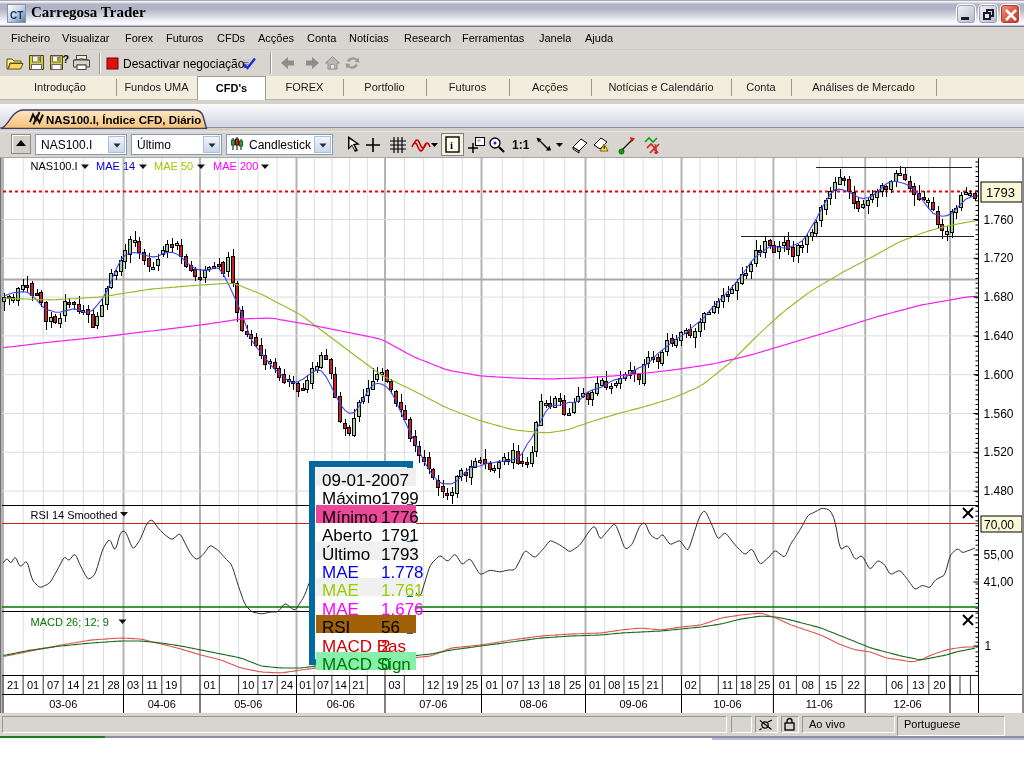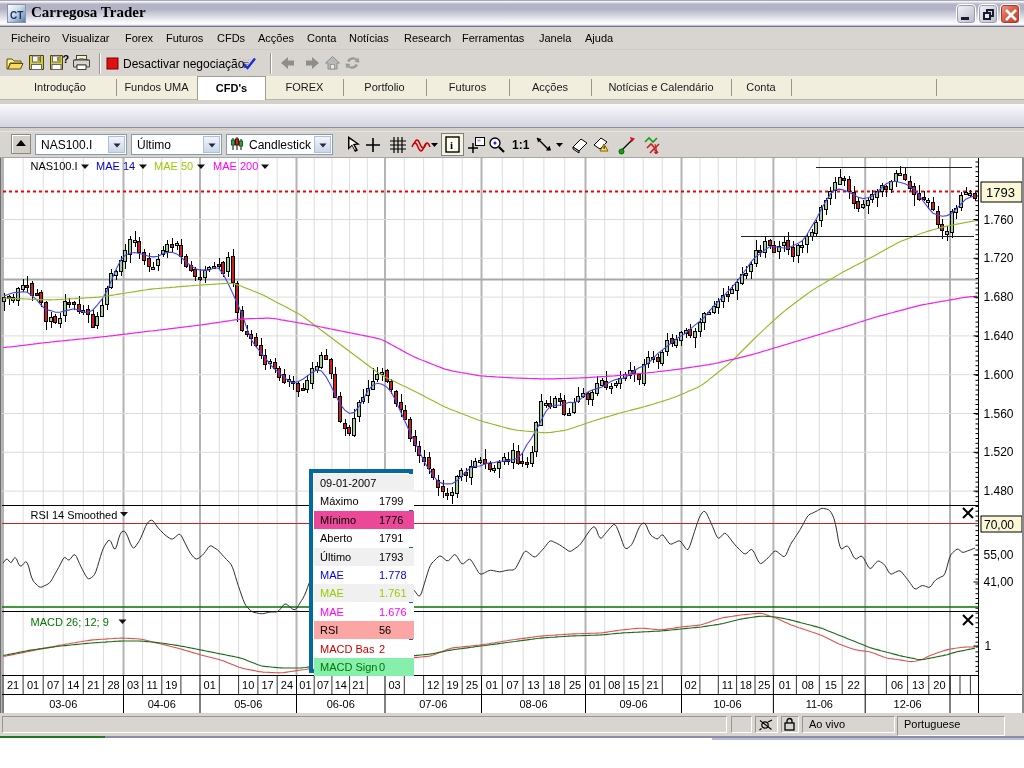--- a/index.html
+++ b/index.html
@@ -144,24 +144,41 @@
  <div class="tab" style="left:344px;width:81px">Portfolio</div>
       <div class="tsep" style="left:426px"></div>
  <div class="tab" style="left:427px;width:81px">Futuros</div>
       <div class="tsep" style="left:509px"></div>
  <div class="tab" style="left:510px;width:80px">Acções</div>
       <div class="tsep" style="left:591px"></div>
  <div class="tab" style="left:592px;width:138px">Notícias e Calendário</div>
       <div class="tsep" style="left:731px"></div>
  <div class="tab" style="left:732px;width:58px">Conta</div>
       <div class="tsep" style="left:791px"></div>
+ <div class="tab" style="left:792px;width:143px">Análises de Mercado</div>
       <div class="tsep" style="left:936px"></div>
 </div>
 <div id="mdi"></div>
 <div id="dtrow"></div>
+<div id="doctab">
+ <svg width="240" height="26" style="position:absolute;left:0;top:0">
+  <defs>
+          <linearGradient id="tabg" x1="0" y1="0" x2="0" y2="1">
+   <stop offset="0" stop-color="#fde8c4"></stop>
+            <stop offset="1" stop-color="#f6c076"></stop>
+  </linearGradient>
+        </defs>
+  <path d="M0.5 25.5 C7 25.5 12 7 23 7 L194 7 Q201 7 203 13 L206.5 25.5 Z" fill="url(#tabg)" stroke="#3c3c62" stroke-width="1.4"></path>
+  <g stroke="#111" stroke-width="2" fill="none">
+   <path d="M30 19 l3 -7.5 l3 5.5 l3.5 -8"></path>
+   <path d="M33.5 21.5 l3 -7.5 l3 5.5 l3.5 -8"></path>
+  </g>
+  <text x="46" y="21" font-weight="bold" font-size="11.5px" font-family="Liberation Sans">NAS100.I, Índice CFD, Diário</text>
+ </svg>
+</div>
 <div id="charttb">
  <div style="position:absolute;left:11px;top:2px;width:20px;height:20px;background:#d3cfc4;border:1px solid #888;box-shadow:inset 1px 1px 0 #fff">
   <svg width="18" height="18">
           <path d="M9 5 L14 11 H4 Z" fill="#000"></path>
         </svg>
  </div>
  <div class="combo" style="left:35px;width:92px">
         <span style="position:absolute;left:5px;top:3px">NAS100.I</span>
         <span class="ca">
           <svg width="10" height="8">
@@ -997,21 +1014,21 @@
           <text x="907.6" y="708" text-anchor="middle">12-06</text>
           <line x1="950" y1="675.5" x2="950" y2="694.5" stroke="#000" stroke-width="0.8"></line>
           <line x1="960" y1="675.5" x2="960" y2="694.5" stroke="#000" stroke-width="0.8"></line>
           <line x1="970.4" y1="675.5" x2="970.4" y2="694.5" stroke="#000" stroke-width="0.8"></line>
           <line x1="950" y1="675.5" x2="950" y2="713" stroke="#000" stroke-width="1"></line>
         </g>
         <line x1="0.75" y1="157" x2="0.75" y2="713" stroke="#6f6f6f" stroke-width="1.5"></line>
         <line x1="1023" y1="157" x2="1023" y2="713" stroke="#8a8a8a" stroke-width="2"></line>
         <line x1="0" y1="157.5" x2="1024" y2="157.5" stroke="#a8a49e" stroke-width="1"></line>
       </svg>
-      <div style="position:absolute;left:309px;top:312px;width:104px;height:204px;background:#fff;border:4px solid #0369a1;font-size:11px;z-index:5">
+      <div style="position:absolute;left:309px;top:304px;width:104px;height:204px;background:#fff;border:6px solid #0369a1;font-size:17px;z-index:5">
         <div style="position:absolute;left:1px;top:1px;width:100px;height:18px;background:#f0f0f0">
           <span style="position:absolute;left:6px;top:3px;color:#000">09-01-2007</span>
         </div>
         <div style="position:absolute;left:1px;top:19px;width:100px;height:18px;background:#fff">
           <span style="position:absolute;left:6px;top:3px;color:#000">Máximo</span>
           <span style="position:absolute;left:65px;top:3px;color:#000">1799</span>
         </div>
         <div style="position:absolute;left:1px;top:38px;width:100px;height:28px;background:#ec4899">
           <span style="position:absolute;left:6px;top:3px;color:#000">Mínimo</span>
           <span style="position:absolute;left:65px;top:3px;color:#000">1776</span>
@@ -1029,21 +1046,21 @@
           <span style="position:absolute;left:65px;top:3px;color:#0000ee">1.778</span>
         </div>
         <div style="position:absolute;left:1px;top:111px;width:100px;height:18px;background:#f0f0f0">
           <span style="position:absolute;left:6px;top:3px;color:#99cc00">MAE</span>
           <span style="position:absolute;left:65px;top:3px;color:#99cc00">1.761</span>
         </div>
         <div style="position:absolute;left:1px;top:130px;width:100px;height:18px;background:#fff">
           <span style="position:absolute;left:6px;top:3px;color:#ff00ff">MAE</span>
           <span style="position:absolute;left:65px;top:3px;color:#ff00ff">1.676</span>
         </div>
-        <div style="position:absolute;left:1px;top:148px;width:100px;height:18px;background:#fca5a5">
+        <div style="position:absolute;left:1px;top:148px;width:100px;height:18px;background:#a16207">
           <span style="position:absolute;left:6px;top:3px;color:#000">RSI</span>
           <span style="position:absolute;left:65px;top:3px;color:#000">56</span>
         </div>
         <div style="position:absolute;left:1px;top:167px;width:100px;height:18px;background:#fff">
           <span style="position:absolute;left:6px;top:3px;color:#cc0000">MACD Bas</span>
           <span style="position:absolute;left:65px;top:3px;color:#cc0000">2</span>
         </div>
         <div style="position:absolute;left:1px;top:185px;width:100px;height:18px;background:#86efac">
           <span style="position:absolute;left:6px;top:3px;color:#007700">MACD Sign</span>
           <span style="position:absolute;left:65px;top:3px;color:#007700">0</span>

